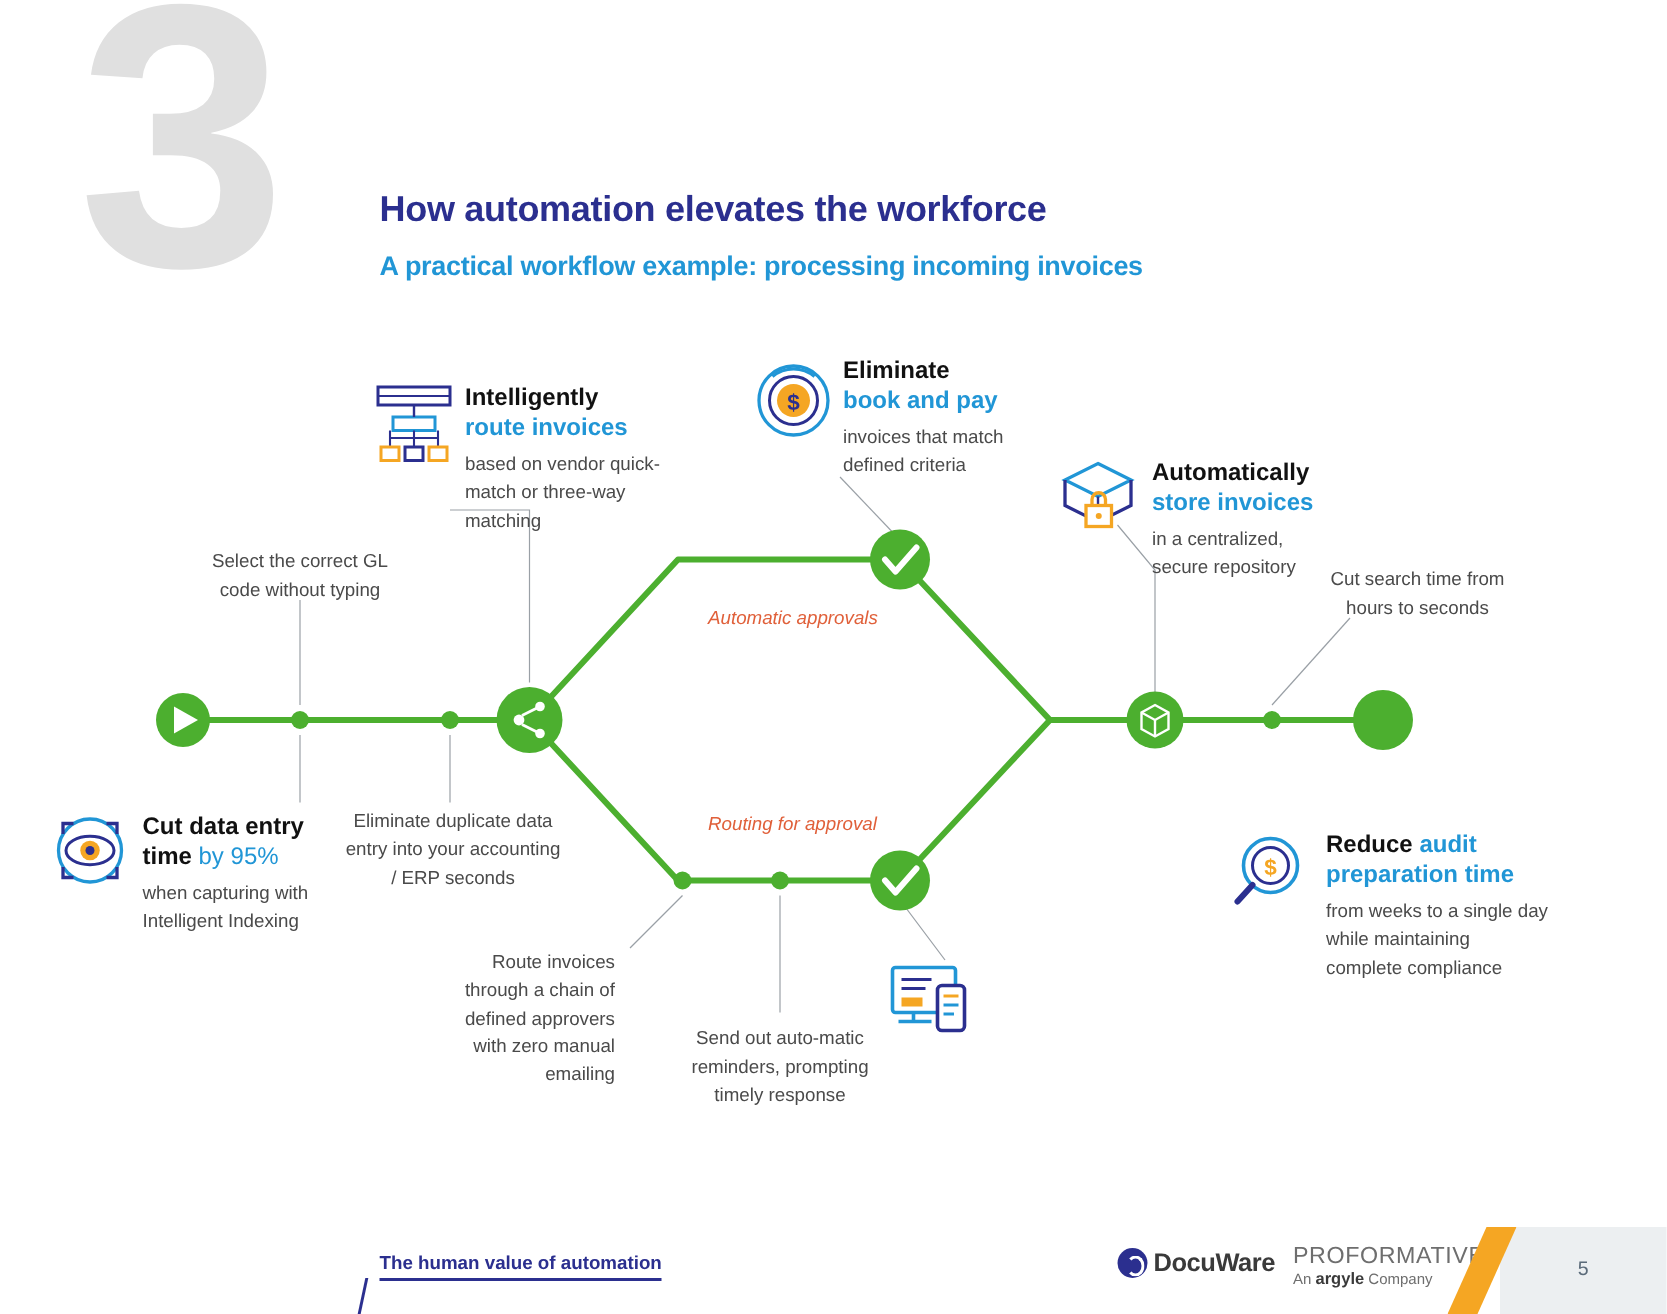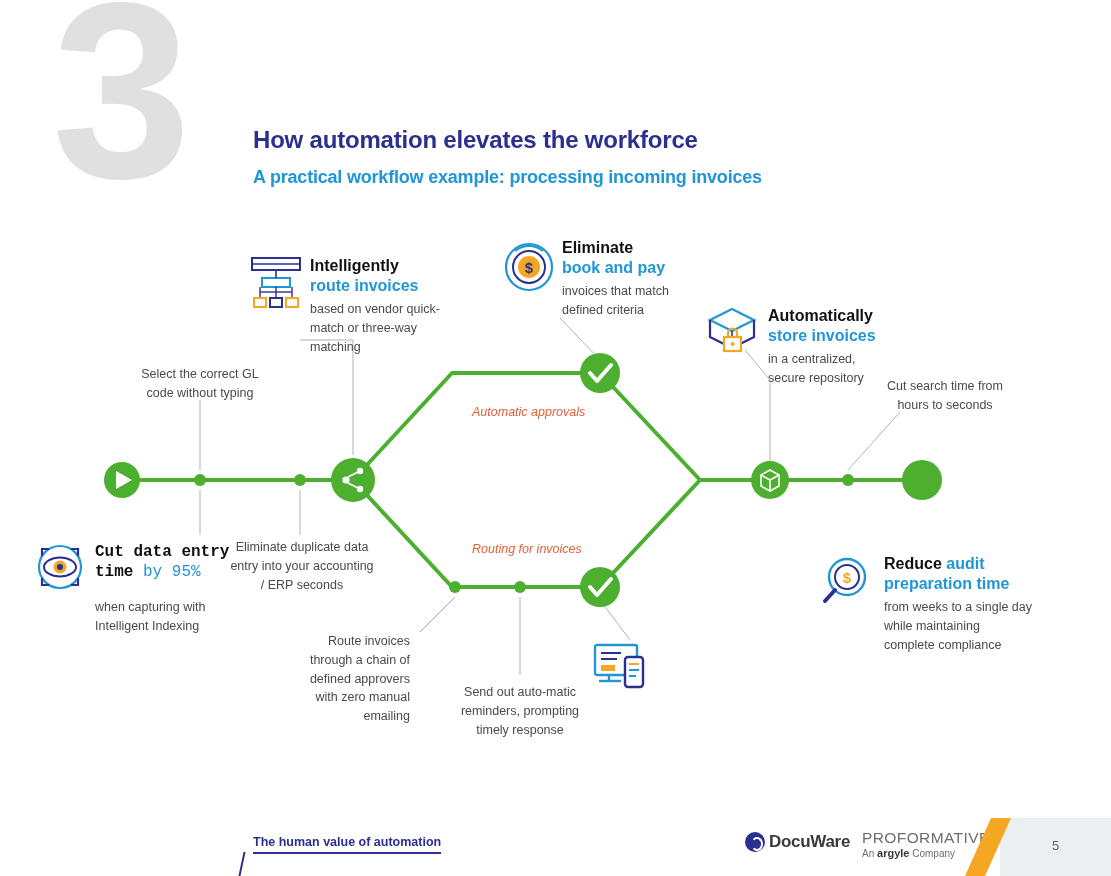--- a/index.html
+++ b/index.html
@@ -247,24 +247,24 @@
 
     <g transform="translate(823,555)">
       <circle cx="24" cy="22" r="18" fill="none" stroke="#2196d6" stroke-width="2.4"></circle>
       <circle cx="24" cy="22" r="12" fill="none" stroke="#2b2f8f" stroke-width="2"></circle>
       <text x="24" y="28" font-size="15" font-family="Liberation Sans, sans-serif" font-weight="bold" fill="#f5a623" text-anchor="middle">$</text>
       <line x1="12" y1="35" x2="2" y2="46" stroke="#2b2f8f" stroke-width="4" stroke-linecap="round"></line>
     </g>
   </svg>
 
   <div class="lbl-italic" style="left:472px; top:405px;">Automatic approvals</div>
-  <div class="lbl-italic" style="left:472px; top:542px;">Routing for invoices</div>
+  <div class="lbl-italic" style="left:472px; top:542px;">Routing for approval</div>
 
   <div class="blk l" style="left:95px; top:542px; width:150px;">
-    <div class="hdr" style="margin-bottom:16px;font-family:Liberation Mono, monospace;">
+    <div class="hdr" style="margin-bottom:4px;">
       <b>Cut data entry</b><br>
       <b>time </b><span class="blue">by 95%</span>
     </div>
     <div>when capturing with Intelligent Indexing</div>
   </div>
 
   <div class="blk c" style="left:130px; top:365px; width:140px;">
     <div>Select the correct GL code without typing</div>
   </div>
 

